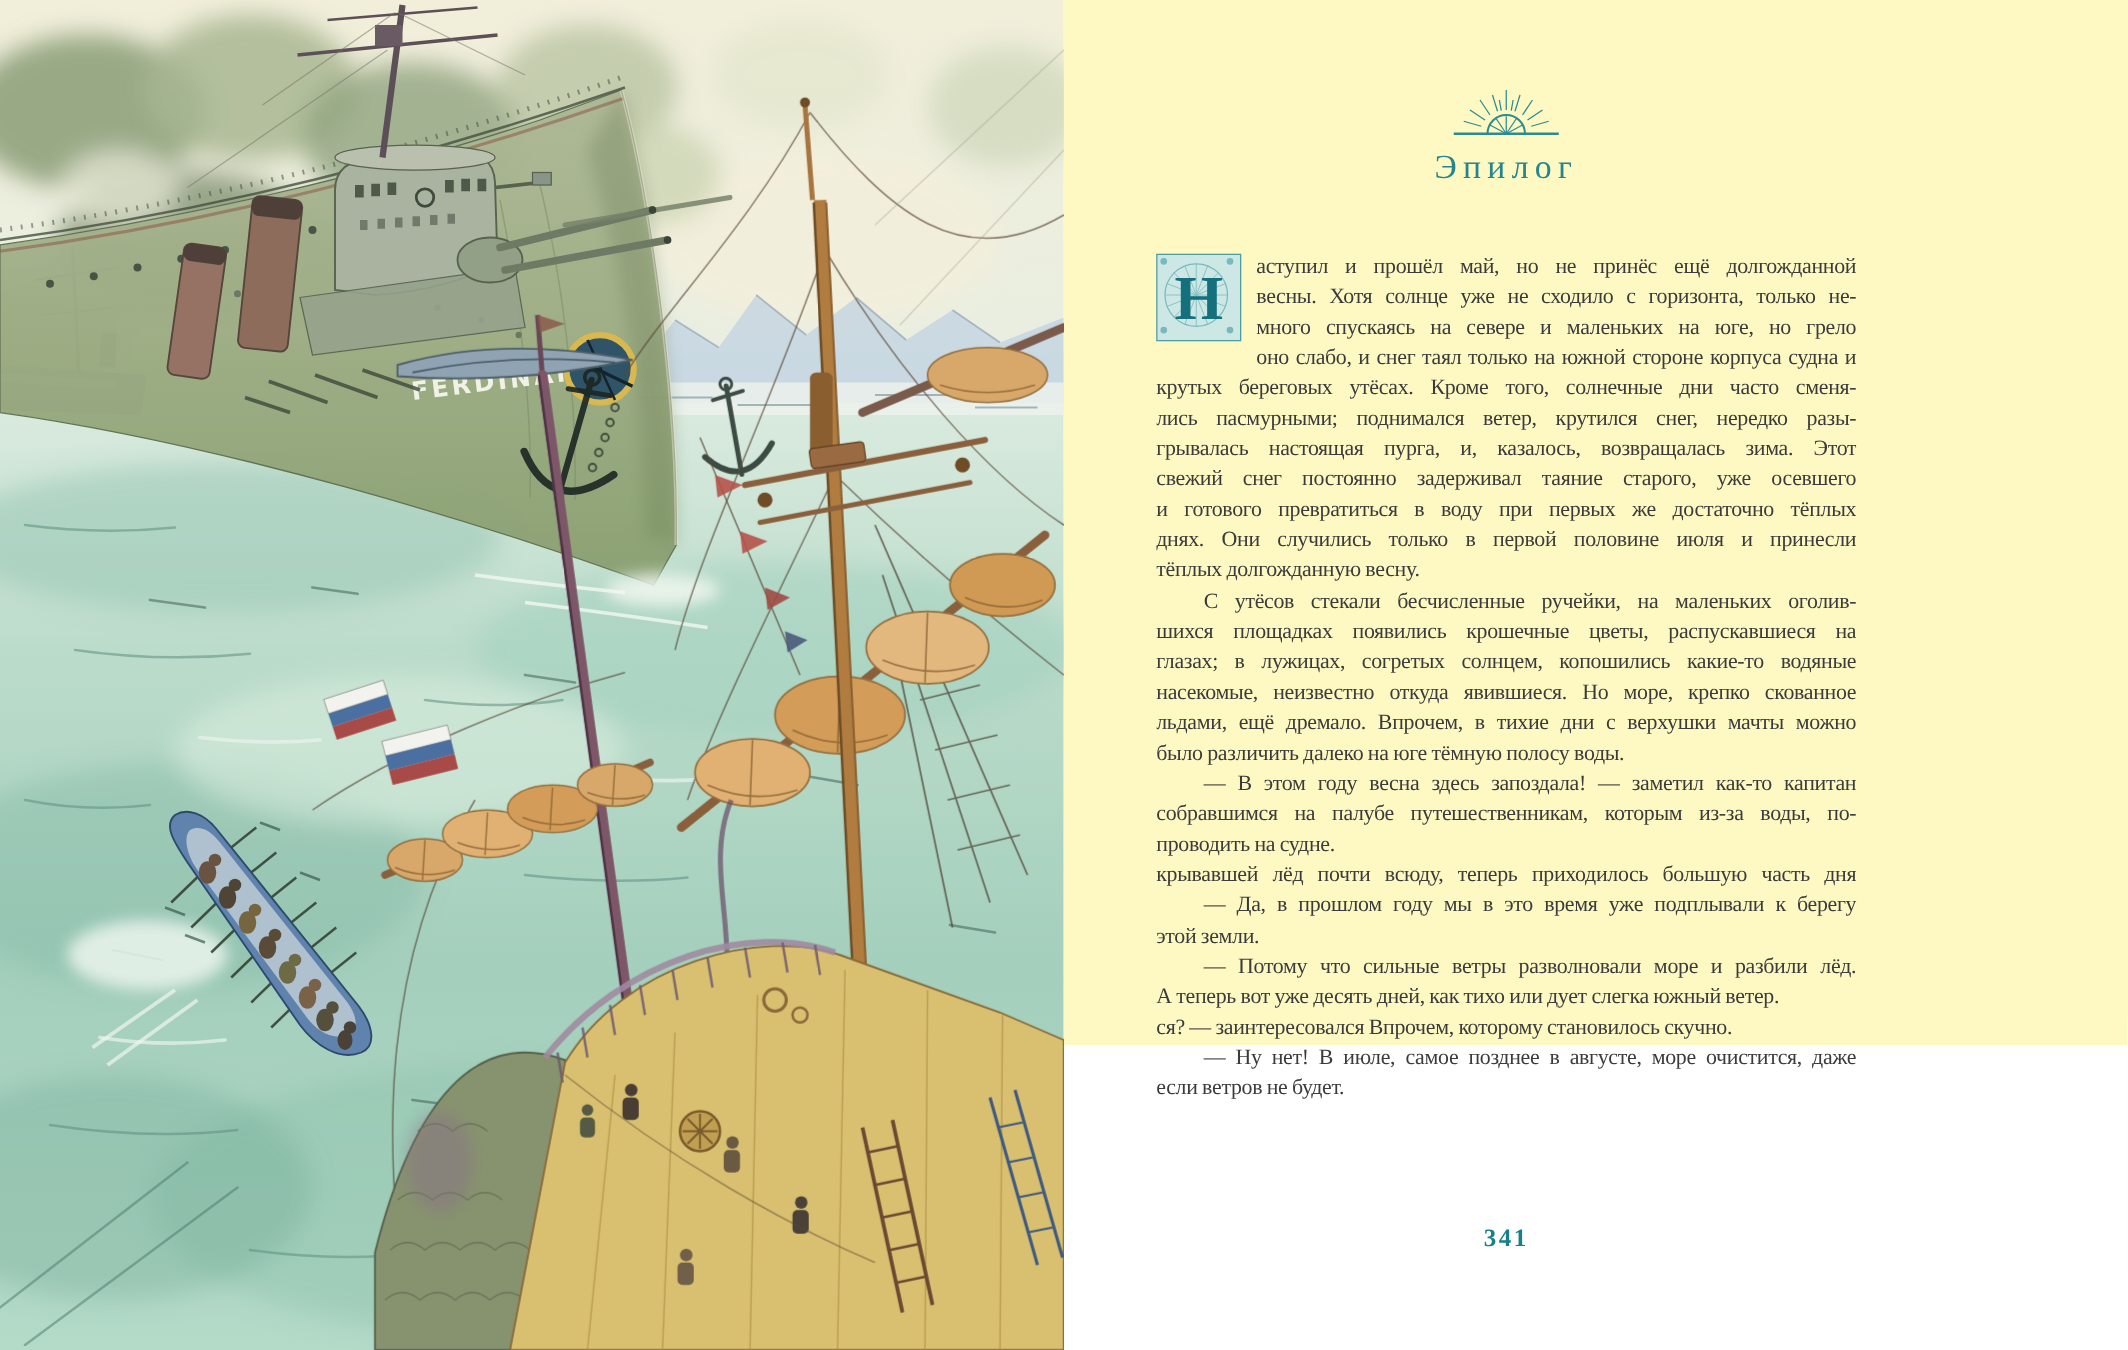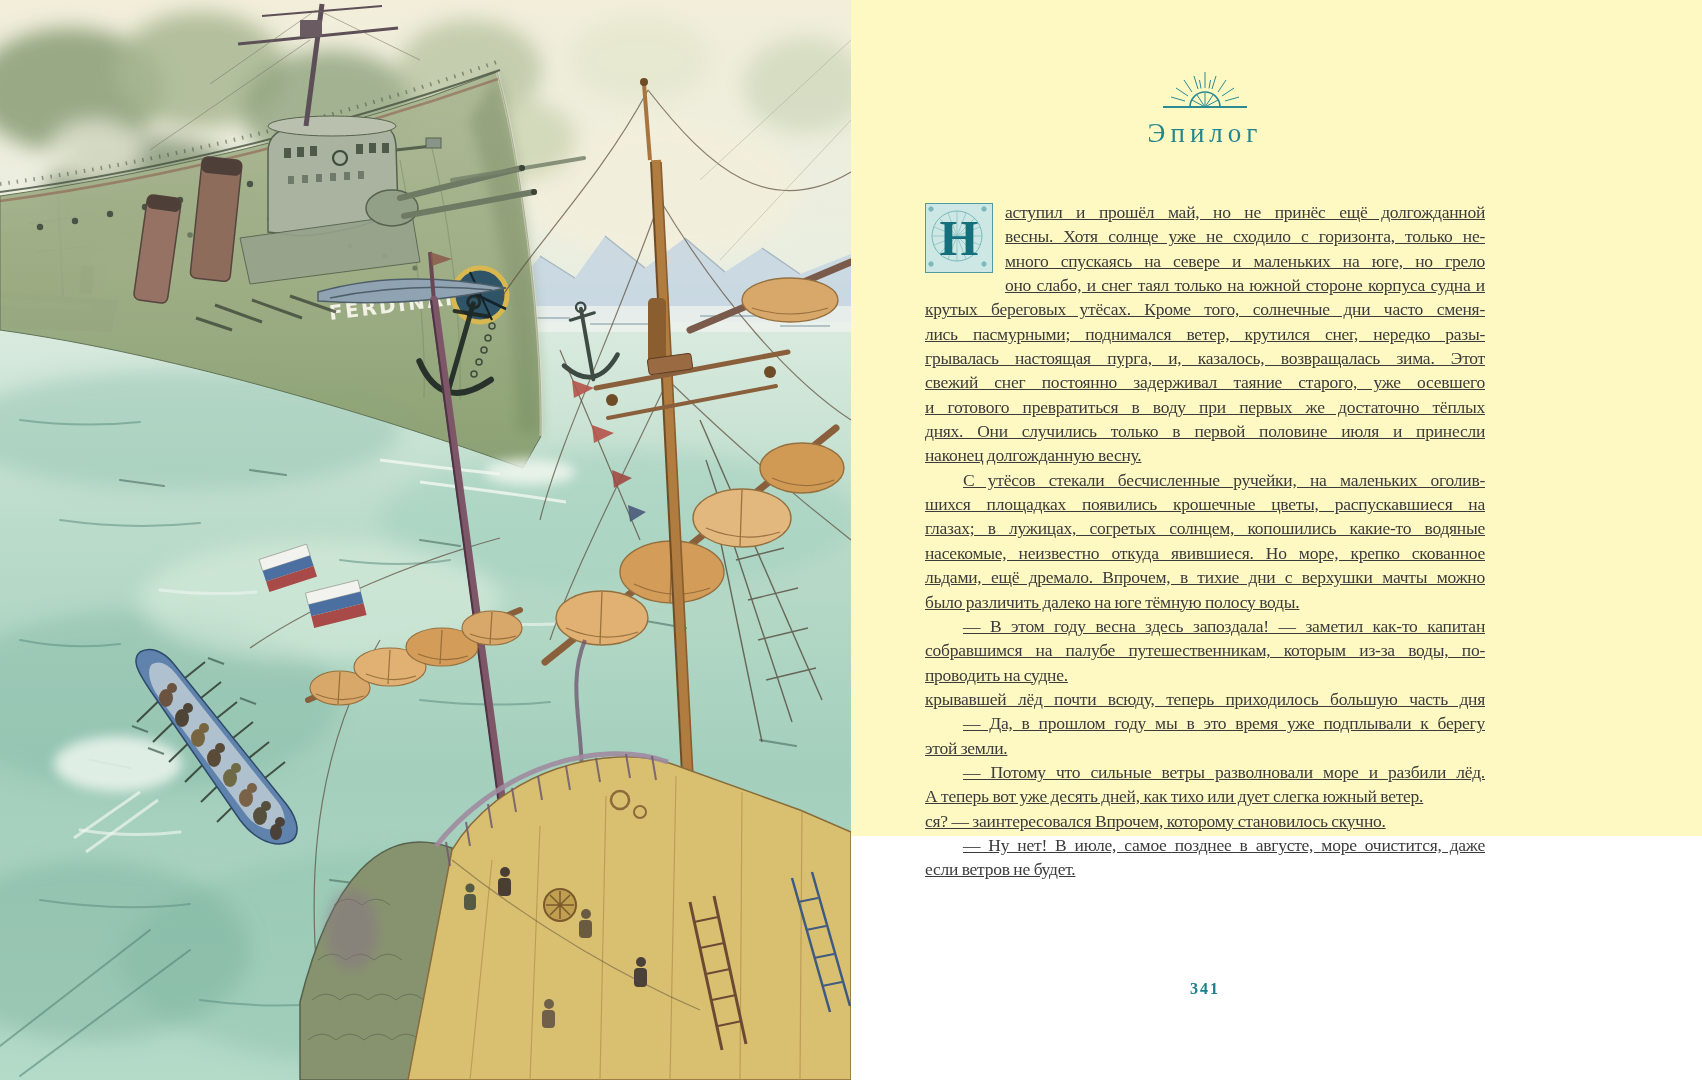--- a/index.html
+++ b/index.html
@@ -5,33 +5,33 @@
   html,body{margin:0;padding:0;background:#ffffff;}
   .page{position:relative;width:1702px;height:1080px;background:#ffffff;overflow:hidden;
         font-family:"Liberation Serif", serif;}
   .illustration{position:absolute;left:0;top:0;width:851px;height:1080px;}
   .illustration svg{display:block;width:851px;height:1080px;}
   .right-page{position:absolute;left:851px;top:0;width:851px;height:836px;background:#fef9c3;color:#3a3a3a;}
   .chapter-header{position:absolute;left:74px;top:66px;width:560px;text-align:center;}
   .sun-icon{display:block;margin:0 auto;}
   .chapter-title{margin-top:4px;font-size:27px;letter-spacing:5px;color:#25858e;font-weight:normal;}
   .text-block{position:absolute;left:74px;top:200px;width:560px;line-height:24.35px;color:#3b3b3b;}
-  .para{margin:0;padding:0;text-decoration:underline;}
+  .para{margin:0;padding:0;}
   .line{font-size:17.5px;letter-spacing:-0.25px;word-spacing:-0.5px;height:24.35px;overflow:hidden;
         text-align:justify;text-align-last:justify;}
   .line.last{text-align-last:left;}
   .line.indent{padding-left:38px;}
   .dropcap{float:left;width:66px;height:68px;margin:3px 12px 2px 0;background:#cde7e4;
            border:1.5px solid #4d9ca3;position:relative;overflow:hidden;}
   .dropcap .orn{position:absolute;left:0;top:0;}
   .dropcap .letter{position:absolute;left:0;top:0;width:100%;height:100%;display:flex;
            align-items:center;justify-content:center;font-size:50px;font-weight:bold;
            color:#15707d;font-family:"Liberation Serif", serif;}
   .page-number{position:absolute;left:74px;top:980px;width:560px;text-align:center;
-           font-size:16px;font-weight:bold;letter-spacing:2px;color:#17808a;}
+           font-size:20px;font-weight:bold;letter-spacing:2px;color:#17808a;}
 </style>
 </head>
 <body>
 
 <div class="page">
 
   <div class="illustration">
     <svg viewBox="0 0 851 1080" xmlns="http://www.w3.org/2000/svg">
       <defs>
         <linearGradient id="skyG" x1="0" y1="0" x2="0" y2="1">
@@ -570,21 +570,21 @@
           <div class="line">аступил и прошёл май, но не принёс ещё долгожданной</div>
           <div class="line">весны. Хотя солнце уже не сходило с горизонта, только не-</div>
           <div class="line">много спускаясь на севере и маленьких на юге, но грело</div>
           <div class="line">оно слабо, и снег таял только на южной стороне корпуса судна и на</div>
           <div class="line">крутых береговых утёсах. Кроме того, солнечные дни часто сменя-</div>
           <div class="line">лись пасмурными; поднимался ветер, крутился снег, нередко разы-</div>
           <div class="line">грывалась настоящая пурга, и, казалось, возвращалась зима. Этот</div>
           <div class="line">свежий снег постоянно задерживал таяние старого, уже осевшего</div>
           <div class="line">и готового превратиться в воду при первых же достаточно тёплых</div>
           <div class="line">днях. Они случились только в первой половине июля и принесли</div>
-          <div class="line last">наконец долгожданную весну.</div>
+          <div class="line last">тёплых долгожданную весну.</div>
         </div>
         <div class="para">
           <div class="line indent">С утёсов стекали бесчисленные ручейки, на маленьких оголив-</div>
           <div class="line">шихся площадках появились крошечные цветы, распускавшиеся на</div>
           <div class="line">глазах; в лужицах, согретых солнцем, копошились какие-то водяные</div>
           <div class="line">насекомые, неизвестно откуда явившиеся. Но море, крепко скованное</div>
           <div class="line">льдами, ещё дремало. Впрочем, в тихие дни с верхушки мачты можно</div>
           <div class="line last">было различить далеко на юге тёмную полосу воды.</div>
         </div>
         <div class="para">

